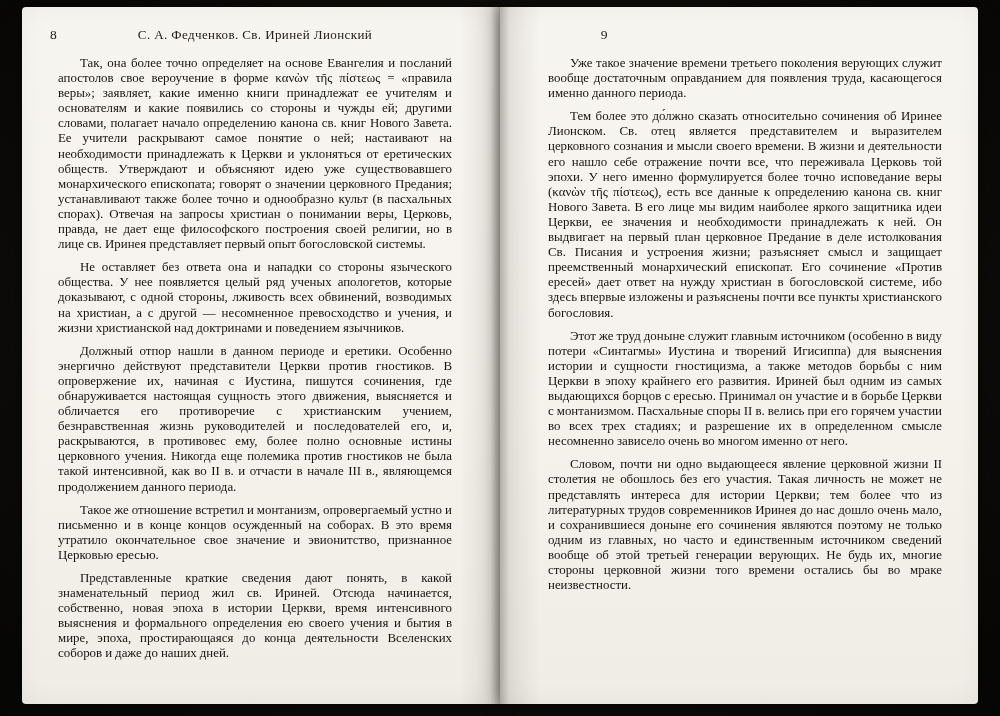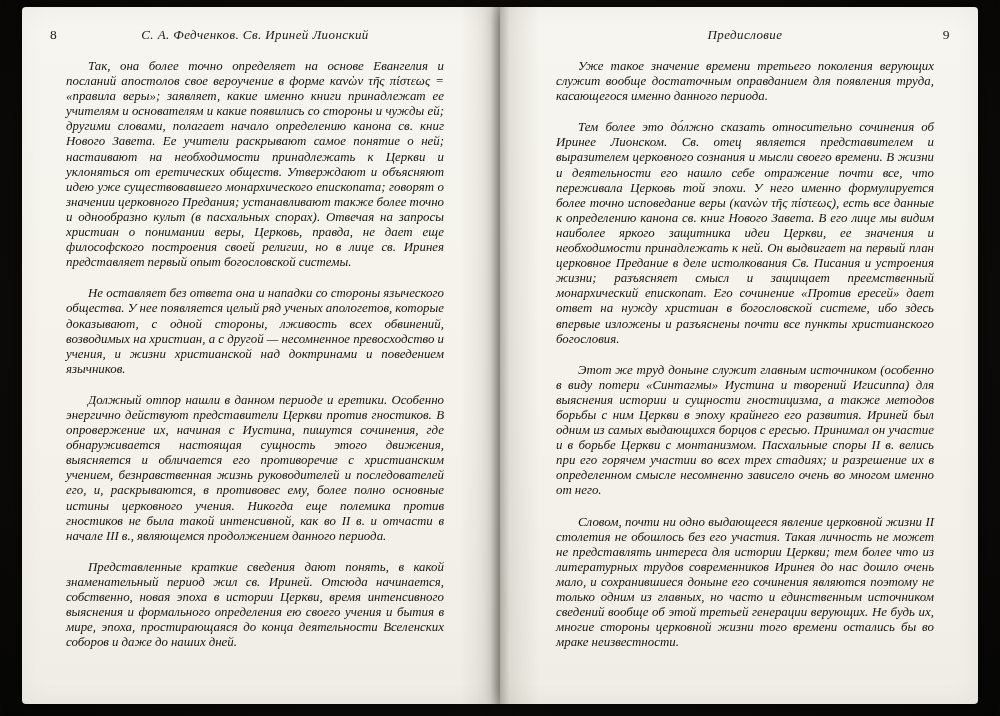--- a/index.html
+++ b/index.html
@@ -66,67 +66,65 @@
   }
   .page-num {
     width: 34px;
     font-style: normal;
     font-size: 13.5px;
   }
   .page.right .page-num { text-align: right; }
   .head-title {
     flex: 1;
     text-align: center;
-    font-style: italic;
   }
   .head-spacer { width: 34px; }
 
   .body-text {
     font-size: 12.9px;
     line-height: 15.1px;
     color: #17140f;
     text-align: justify;
     hyphens: auto;
     -webkit-hyphens: auto;
     word-spacing: -0.2px;
   }
   .body-text p {
-    margin: 16px;
+    margin: 8px;
     text-indent: 22px;
-    font-style: italic;
   }
 </style>
 </head>
 <body>
 
 <div class="photo-bg"></div>
 
 <div class="spread">
 
   <div class="page left">
     <div class="page-inner">
       <div class="running-head">
         <span class="page-num">8</span>
         <span class="head-title">С. А. Федченков. Св. Ириней Лионский</span>
         <span class="head-spacer"></span>
       </div>
       <div class="body-text">
         <p>Так, она более точно определяет на основе Евангелия и посланий апостолов свое вероучение в форме κανὼν τῆς πίστεως = «правила веры»; заявляет, какие именно книги принадлежат ее учителям и основателям и какие появились со стороны и чужды ей; другими словами, полагает начало определению канона св. книг Нового Завета. Ее учители раскрывают самое понятие о ней; настаивают на необходимости принадлежать к Церкви и уклоняться от еретических обществ. Утверждают и объясняют идею уже существовавшего монархического епископата; говорят о значении церковного Предания; устанавливают также более точно и однообразно культ (в пасхальных спорах). Отвечая на запросы христиан о понимании веры, Церковь, правда, не дает еще философского построения своей религии, но в лице св. Иринея представляет первый опыт богословской системы.</p>
         <p>Не оставляет без ответа она и нападки со стороны языческого общества. У нее появляется целый ряд ученых апологетов, которые доказывают, с одной стороны, лживость всех обвинений, возводимых на христиан, а с другой — несомненное превосходство и учения, и жизни христианской над доктринами и поведением язычников.</p>
         <p>Должный отпор нашли в данном периоде и еретики. Особенно энергично действуют представители Церкви против гностиков. В опровержение их, начиная с Иустина, пишутся сочинения, где обнаруживается настоящая сущность этого движения, выясняется и обличается его противоречие с христианским учением, безнравственная жизнь руководителей и последователей его, и, раскрываются, в противовес ему, более полно основные истины церковного учения. Никогда еще полемика против гностиков не была такой интенсивной, как во II в. и отчасти в начале III в., являющемся продолжением данного периода.</p>
+        <p>Такое же отношение встретил и монтанизм, опровергаемый устно и письменно и в конце концов осужденный на соборах. В это время утратило окончательное свое значение и эвионитство, признанное Церковью ересью.</p>
         <p>Представленные краткие сведения дают понять, в какой знаменательный период жил св. Ириней. Отсюда начинается, собственно, новая эпоха в истории Церкви, время интенсивного выяснения и формального определения ею своего учения и бытия в мире, эпоха, простирающаяся до конца деятельности Вселенских соборов и даже до наших дней.</p>
       </div>
     </div>
   </div>
 
   <div class="page right">
     <div class="page-inner">
       <div class="running-head">
         <span class="head-spacer"></span>
-        <span class="head-title">Предисловие</span>
         <span class="page-num">9</span>
       </div>
       <div class="body-text">
         <p>Уже такое значение времени третьего поколения верующих служит вообще достаточным оправданием для появления труда, касающегося именно данного периода.</p>
         <p>Тем более это до́лжно сказать относительно сочинения об Иринее Лионском. Св. отец является представителем и выразителем церковного сознания и мысли своего времени. В жизни и деятельности его нашло себе отражение почти все, что переживала Церковь той эпохи. У него именно формулируется более точно исповедание веры (κανὼν τῆς πίστεως), есть все данные к определению канона св. книг Нового Завета. В его лице мы видим наиболее яркого защитника идеи Церкви, ее значения и необходимости принадлежать к ней. Он выдвигает на первый план церковное Предание в деле истолкования Св. Писания и устроения жизни; разъясняет смысл и защищает преемственный монархический епископат. Его сочинение «Против ересей» дает ответ на нужду христиан в богословской системе, ибо здесь впервые изложены и разъяснены почти все пункты христианского богословия.</p>
         <p>Этот же труд доныне служит главным источником (особенно в виду потери «Синтагмы» Иустина и творений Игисиппа) для выяснения истории и сущности гностицизма, а также методов борьбы с ним Церкви в эпоху крайнего его развития. Ириней был одним из самых выдающихся борцов с ересью. Принимал он участие и в борьбе Церкви с монтанизмом. Пасхальные споры II в. велись при его горячем участии во всех трех стадиях; и разрешение их в определенном смысле несомненно зависело очень во многом именно от него.</p>
         <p>Словом, почти ни одно выдающееся явление церковной жизни II столетия не обошлось без его участия. Такая личность не может не представлять интереса для истории Церкви; тем более что из литературных трудов современников Иринея до нас дошло очень мало, и сохранившиеся доныне его сочинения являются поэтому не только одним из главных, но часто и единственным источником сведений вообще об этой третьей генерации верующих. Не будь их, многие стороны церковной жизни того времени остались бы во мраке неизвестности.</p>
       </div>
     </div>
   </div>

